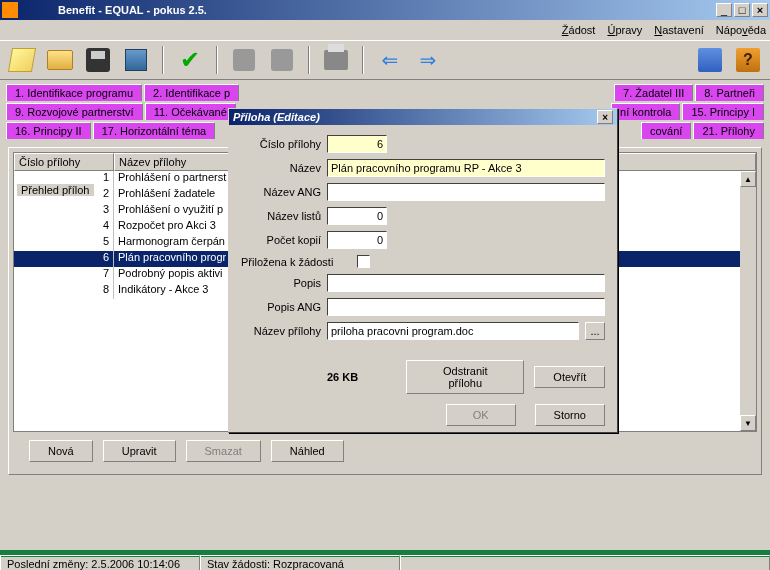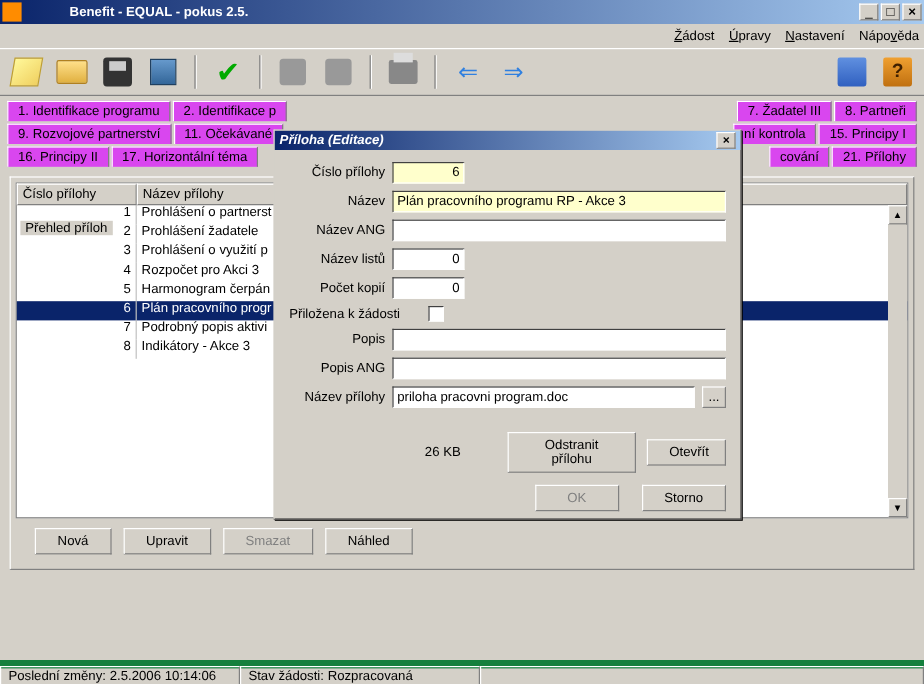--- a/index.html
+++ b/index.html
@@ -70,21 +70,21 @@
 .fld { display:flex; align-items:center; margin-bottom:6px; gap:6px;}
 .fld label { width:80px; text-align:right; }
 .fld input[type=text] { border:1px solid #808080; border-top-color:#404040; border-left-color:#404040; border-right-color:#fff; border-bottom-color:#fff; padding:1px 3px; font-size:11px; height:18px; background:#fff;}
 .fld input.num { width:60px; text-align:right; }
 .fld input.hl { background:#ffffcc; }
 .fld input.wide { flex:1; }
 .fld .chk { width:13px;height:13px;border:1px solid #808080;border-top-color:#404040;border-left-color:#404040;border-right-color:#fff;border-bottom-color:#fff;background:#fff;}
 .browse-btn { width:20px;height:18px;background:#d4d0c8;border:1px solid #808080;border-top-color:#fff;border-left-color:#fff;display:flex;align-items:center;justify-content:center;}
 .dlg-btnrow { display:flex; justify-content:flex-end; gap:19px; padding:6px 12px; align-items:center;}
 .dlg-mid { display:flex; align-items:center; padding: 4px 12px; }
-.filesize { margin-left:113px; font-weight:normal; width:80px;}
+.filesize { margin-left:86px; font-weight:bold; width:80px;}
 </style>
 </head>
 <body>
 
 <div class="titlebar">
   <div class="app-icon"></div>
   <div class="title-text">Benefit - EQUAL - pokus 2.5.</div>
   <div class="win-btn">
       <span>_</span>
     </div>

